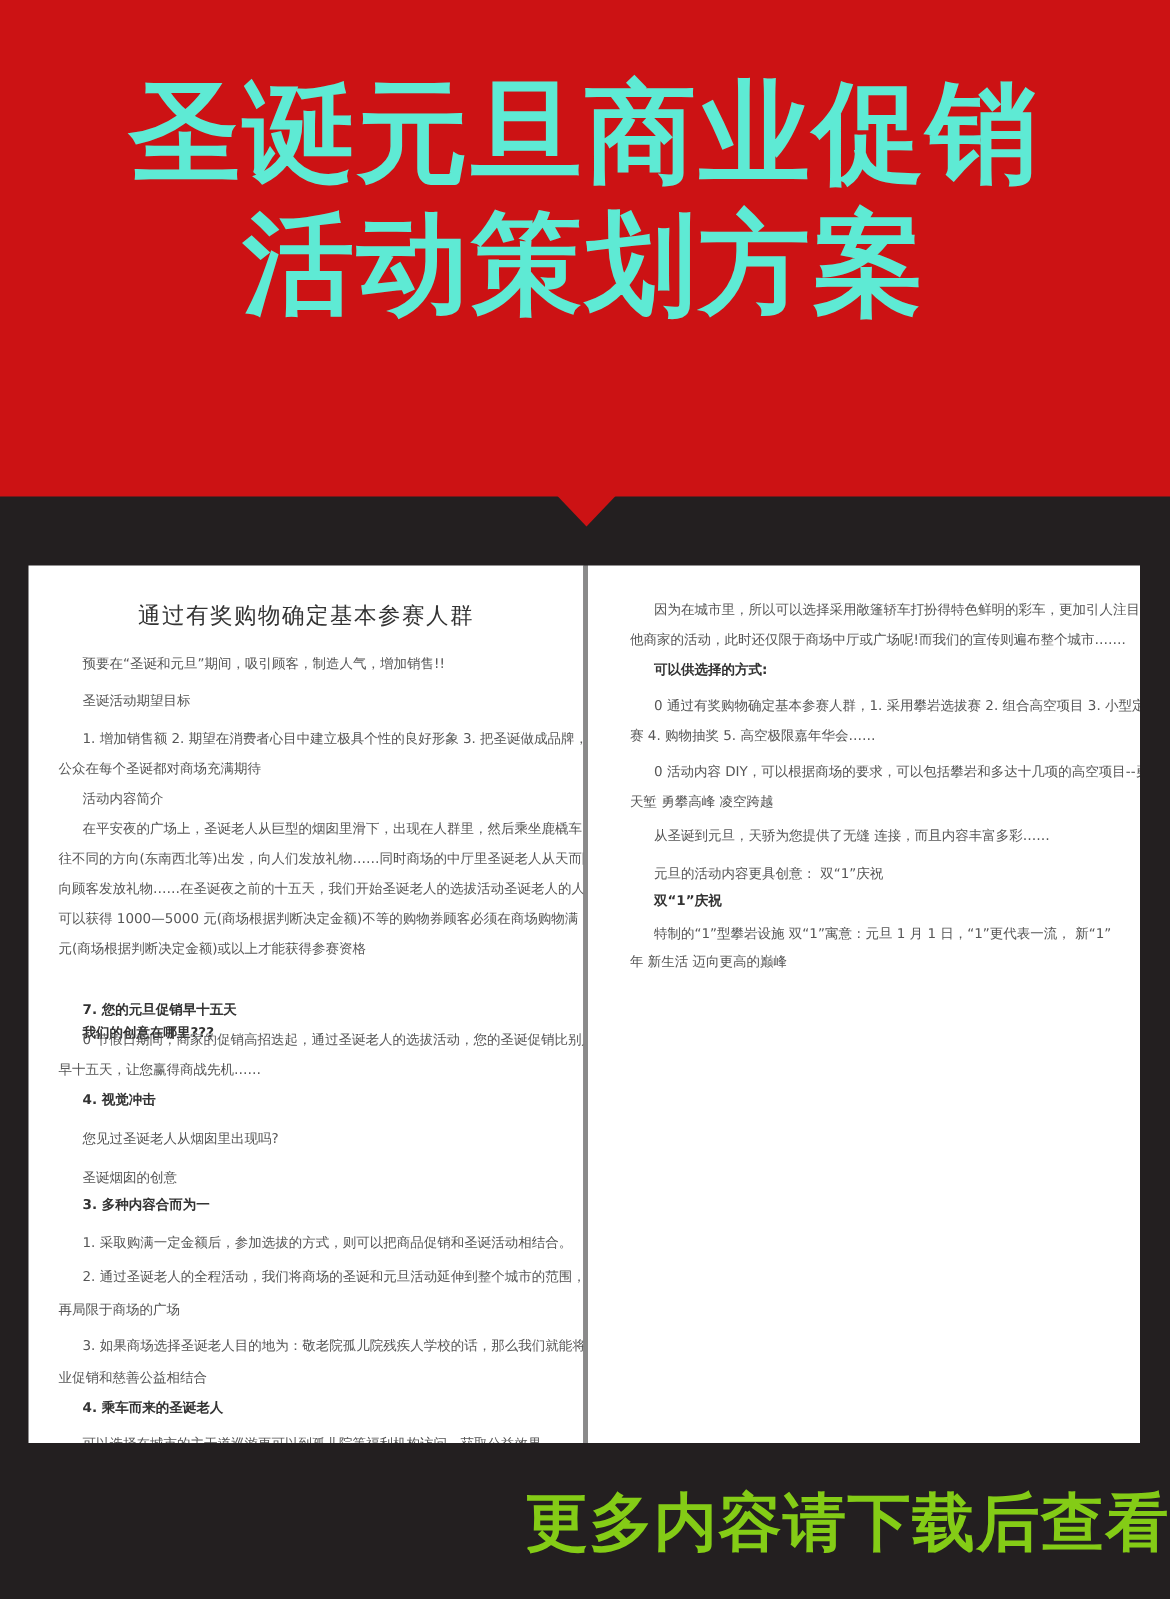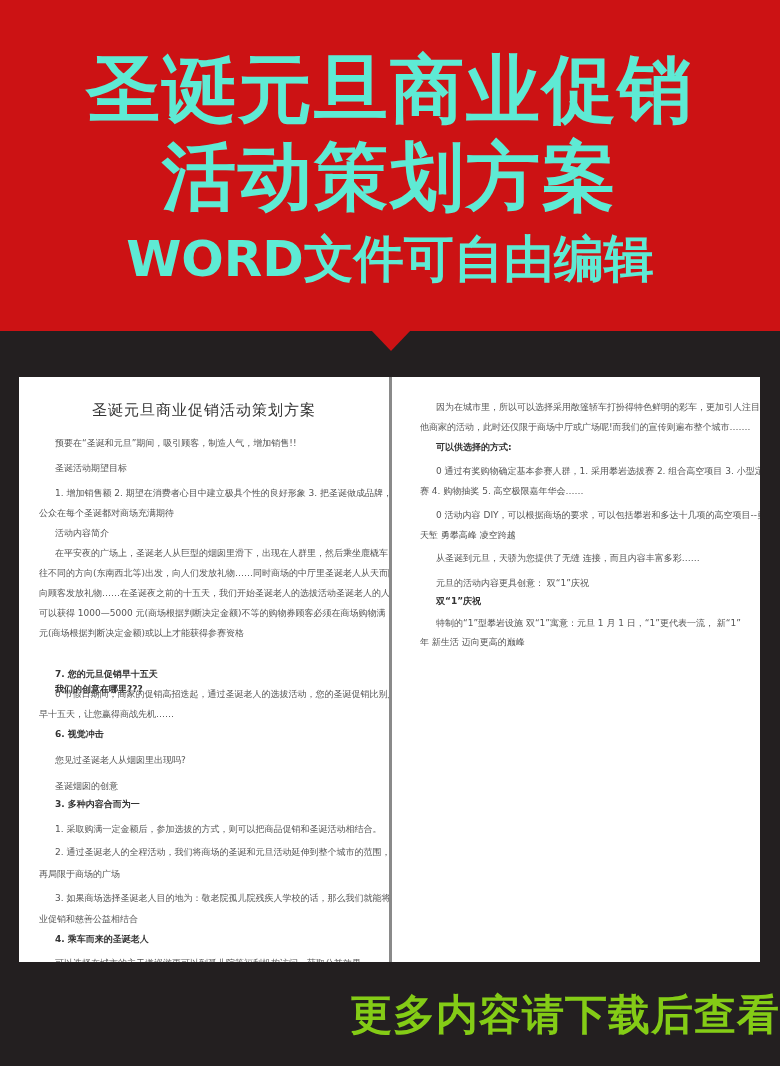--- a/index.html
+++ b/index.html
@@ -53,41 +53,40 @@
       color: #84cc16; font-size: 42px; font-weight: bold; line-height: 60px;
       letter-spacing: 1px; white-space: nowrap;
     }
   </style>
 </head>
 <body>
 
 <div class="banner">
   <div class="title-line title-1">圣诞元旦商业促销</div>
   <div class="title-line title-2">活动策划方案</div>
-  <div class="title-line title-3">WORD文件可自由编辑</div>
 </div>
 <div class="banner-arrow"></div>
 
 <div class="page page-left">
-  <div class="doc-title">圣诞元旦商业促销活动策划方案</div>
+  <div class="doc-title">通过有奖购物确定基本参赛人群</div>
   <div class="p" style="left:36px;top:60px;">预要在“圣诞和元旦”期间，吸引顾客，制造人气，增加销售!!</div>
   <div class="p" style="left:36px;top:85px;">圣诞活动期望目标</div>
   <div class="p" style="left:36px;top:110px;">1. 增加销售额 2. 期望在消费者心目中建立极具个性的良好形象 3. 把圣诞做成品牌，让</div>
   <div class="p" style="left:20px;top:130px;">公众在每个圣诞都对商场充满期待</div>
   <div class="p" style="left:36px;top:150px;">活动内容简介</div>
   <div class="p" style="left:36px;top:170px;">在平安夜的广场上，圣诞老人从巨型的烟囱里滑下，出现在人群里，然后乘坐鹿橇车，</div>
   <div class="p" style="left:20px;top:190px;">往不同的方向(东南西北等)出发，向人们发放礼物……同时商场的中厅里圣诞老人从天而降</div>
   <div class="p" style="left:20px;top:210px;">向顾客发放礼物……在圣诞夜之前的十五天，我们开始圣诞老人的选拔活动圣诞老人的人选</div>
   <div class="p" style="left:20px;top:230px;">可以获得 1000—5000 元(商场根据判断决定金额)不等的购物券顾客必须在商场购物满 100</div>
   <div class="p" style="left:20px;top:250px;">元(商场根据判断决定金额)或以上才能获得参赛资格</div>
   <div class="p b" style="left:36px;top:270px;margin-top:36px;">我们的创意在哪里???</div>
   <div class="p b" style="left:36px;top:291px;">7. 您的元旦促销早十五天</div>
   <div class="p" style="left:36px;top:311px;">0 节假日期间，商家的促销高招迭起，通过圣诞老人的选拔活动，您的圣诞促销比别人</div>
   <div class="p" style="left:20px;top:331px;">早十五天，让您赢得商战先机……</div>
-  <div class="p b" style="left:36px;top:351px;">6. 视觉冲击</div>
+  <div class="p b" style="left:36px;top:351px;">4. 视觉冲击</div>
   <div class="p" style="left:36px;top:377px;">您见过圣诞老人从烟囱里出现吗?</div>
   <div class="p" style="left:36px;top:403px;">圣诞烟囱的创意</div>
   <div class="p b" style="left:36px;top:421px;">3. 多种内容合而为一</div>
   <div class="p" style="left:36px;top:446px;">1. 采取购满一定金额后，参加选拔的方式，则可以把商品促销和圣诞活动相结合。</div>
   <div class="p" style="left:36px;top:469px;">2. 通过圣诞老人的全程活动，我们将商场的圣诞和元旦活动延伸到整个城市的范围，不</div>
   <div class="p" style="left:20px;top:491px;">再局限于商场的广场</div>
   <div class="p" style="left:36px;top:515px;">3. 如果商场选择圣诞老人目的地为：敬老院孤儿院残疾人学校的话，那么我们就能将商</div>
   <div class="p" style="left:20px;top:536px;">业促销和慈善公益相结合</div>
   <div class="p b" style="left:36px;top:556px;">4. 乘车而来的圣诞老人</div>
   <div class="p" style="left:36px;top:580px;">可以选择在城市的主干道巡游更可以到孤儿院等福利机构访问，获取公益效果</div>

